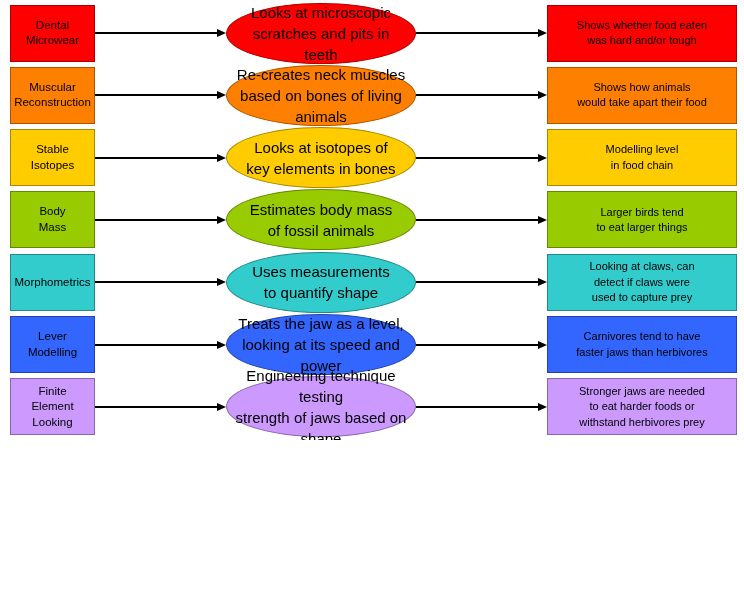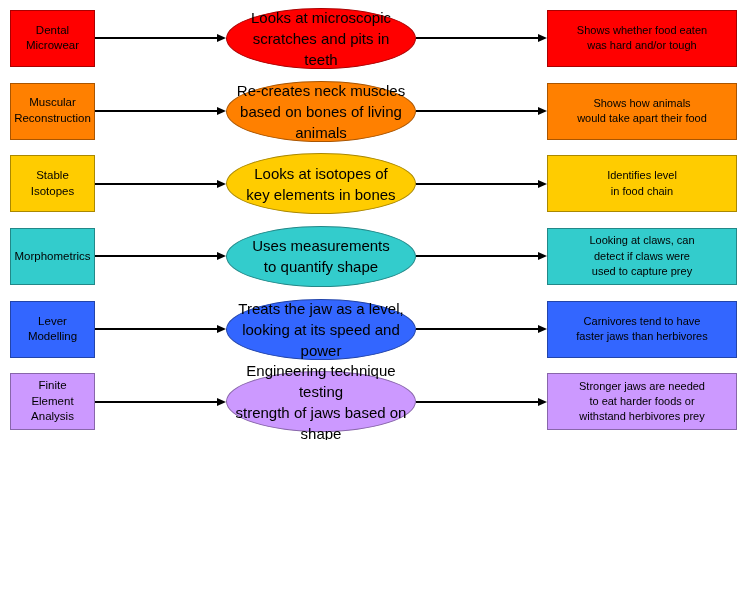--- a/index.html
+++ b/index.html
@@ -119,24 +119,40 @@
     <div class="arrow">
         <div class="shaft"></div>
         <div class="head"></div>
       </div>
     <div class="box process">Looks at isotopes of
 key elements in bones</div>
     <div class="arrow">
         <div class="shaft"></div>
         <div class="head"></div>
       </div>
-    <div class="box outcome">Identifies level
+    <div class="box outcome">Modelling level
 in food chain</div>
   </div>
 
+  <div class="row" style="--fill: #99CC00; --border: #668800;">
+    <div class="box method">Body
+Mass</div>
+    <div class="arrow">
+        <div class="shaft"></div>
+        <div class="head"></div>
+      </div>
+    <div class="box process">Estimates body mass
+of fossil animals</div>
+    <div class="arrow">
+        <div class="shaft"></div>
+        <div class="head"></div>
+      </div>
+    <div class="box outcome">Larger birds tend
+to eat larger things</div>
+  </div>
 
   <div class="row" style="--fill: #33CCCC; --border: #228888;">
     <div class="box method">Morphometrics</div>
     <div class="arrow">
         <div class="shaft"></div>
         <div class="head"></div>
       </div>
     <div class="box process">Uses measurements
 to quantify shape</div>
     <div class="arrow">
@@ -161,21 +177,21 @@
         <div class="shaft"></div>
         <div class="head"></div>
       </div>
     <div class="box outcome">Carnivores tend to have
 faster jaws than herbivores</div>
   </div>
 
   <div class="row" style="--fill: #CC99FF; --border: #8866AA;">
     <div class="box method">Finite
 Element
-Analysis</div>
+Looking</div>
     <div class="arrow">
         <div class="shaft"></div>
         <div class="head"></div>
       </div>
     <div class="box process">Engineering technique testing
 strength of jaws based on shape</div>
     <div class="arrow">
         <div class="shaft"></div>
         <div class="head"></div>
       </div>

